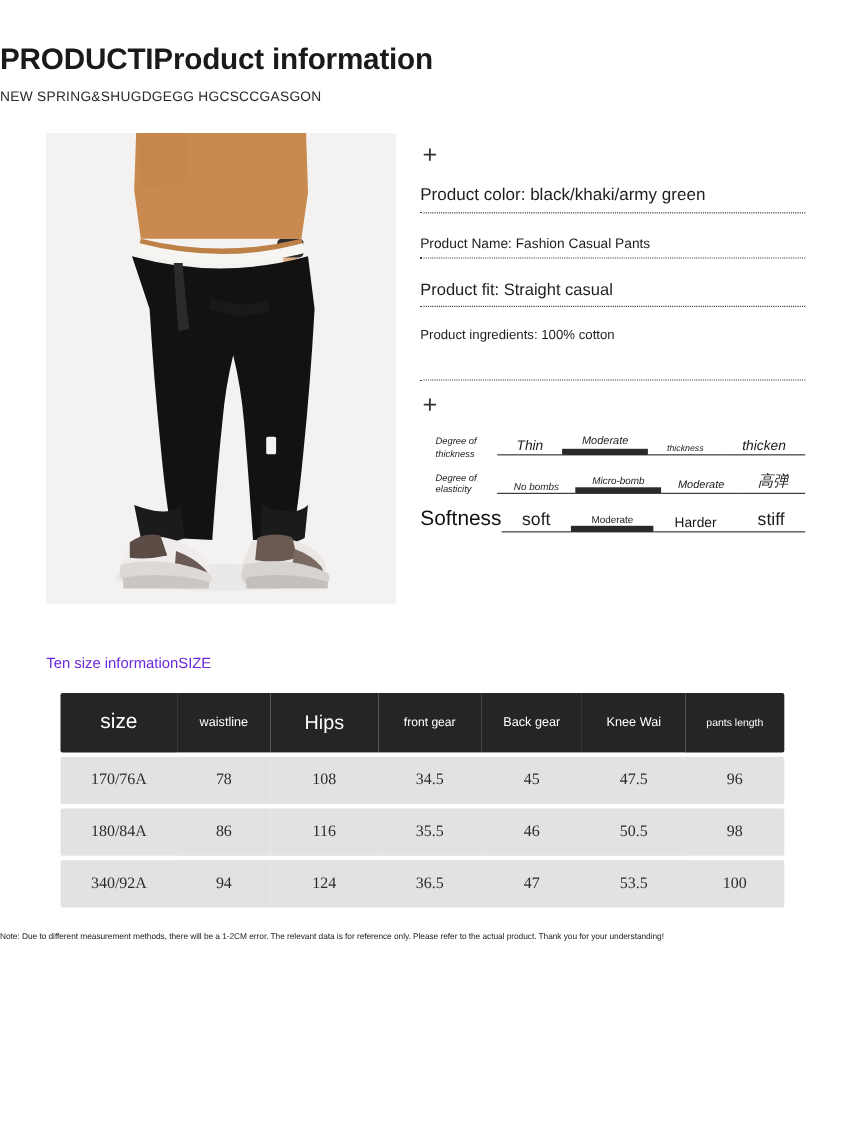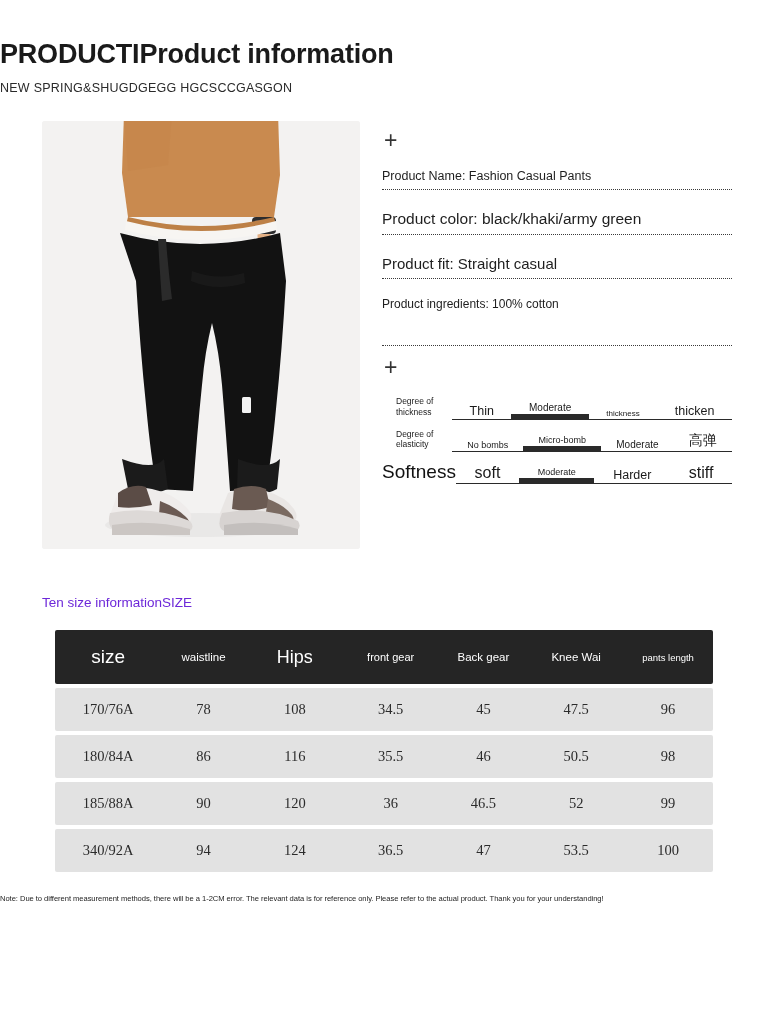--- a/index.html
+++ b/index.html
@@ -92,23 +92,24 @@
     width: 100%;
   }
   .dotline.tight { margin-bottom: 18px; }
   .dotline.last { margin-top: 34px; margin-bottom: 10px; }
 
   
   .rating-block { margin-top: 6px; }
 
   .rating-row {
     display: flex;
-    align-items: flex-end;
+    align-items: flex-start;
     margin-bottom: 9px;
     padding-left: 14px;
+    font-style: italic;
   }
   .rating-label {
     width: 56px;
     flex: 0 0 56px;
     font-size: 8.5px;
     line-height: 1.25;
     color: #222;
     font-family: "Liberation Sans Narrow", "Liberation Sans", sans-serif;
     padding-bottom: 2px;
   }
@@ -286,26 +287,26 @@
       <path d="M180 392 q44 -8 76 8 q4 6 -2 10 l-72 0 q-8 -4 -2 -18 Z" fill="#d7d3d1"></path>
       <path d="M182 404 q40 -6 74 4 l0 6 l-74 0 Z" fill="#c3bfbd"></path>
     </svg>
   </div>
 
   <div class="spec-panel">
 
     <span class="plus-mark">+</span>
 
     <div class="spec-row">
-      <span class="spec-text sz1">Product Name: Fashion Casual Pants</span>
+      <span class="spec-text sz2">Product color: black/khaki/army green</span>
       <div class="dotline"></div>
     </div>
 
     <div class="spec-row">
-      <span class="spec-text sz2">Product color: black/khaki/army green</span>
+      <span class="spec-text sz1">Product Name: Fashion Casual Pants</span>
       <div class="dotline"></div>
     </div>
 
     <div class="spec-row">
       <span class="spec-text sz3">Product fit: Straight casual</span>
       <div class="dotline tight"></div>
     </div>
 
     <div class="spec-row">
       <span class="spec-text sz4">Product ingredients: 100% cotton</span>
@@ -407,29 +408,20 @@
     <tr>
       <td>180/84A</td>
       <td>86</td>
       <td>116</td>
       <td>35.5</td>
       <td>46</td>
       <td>50.5</td>
       <td>98</td>
     </tr>
     <tr>
-      <td>185/88A</td>
-      <td>90</td>
-      <td>120</td>
-      <td>36</td>
-      <td>46.5</td>
-      <td>52</td>
-      <td>99</td>
-    </tr>
-    <tr>
       <td>340/92A</td>
       <td>94</td>
       <td>124</td>
       <td>36.5</td>
       <td>47</td>
       <td>53.5</td>
       <td>100</td>
     </tr>
   </tbody>
 </table>

